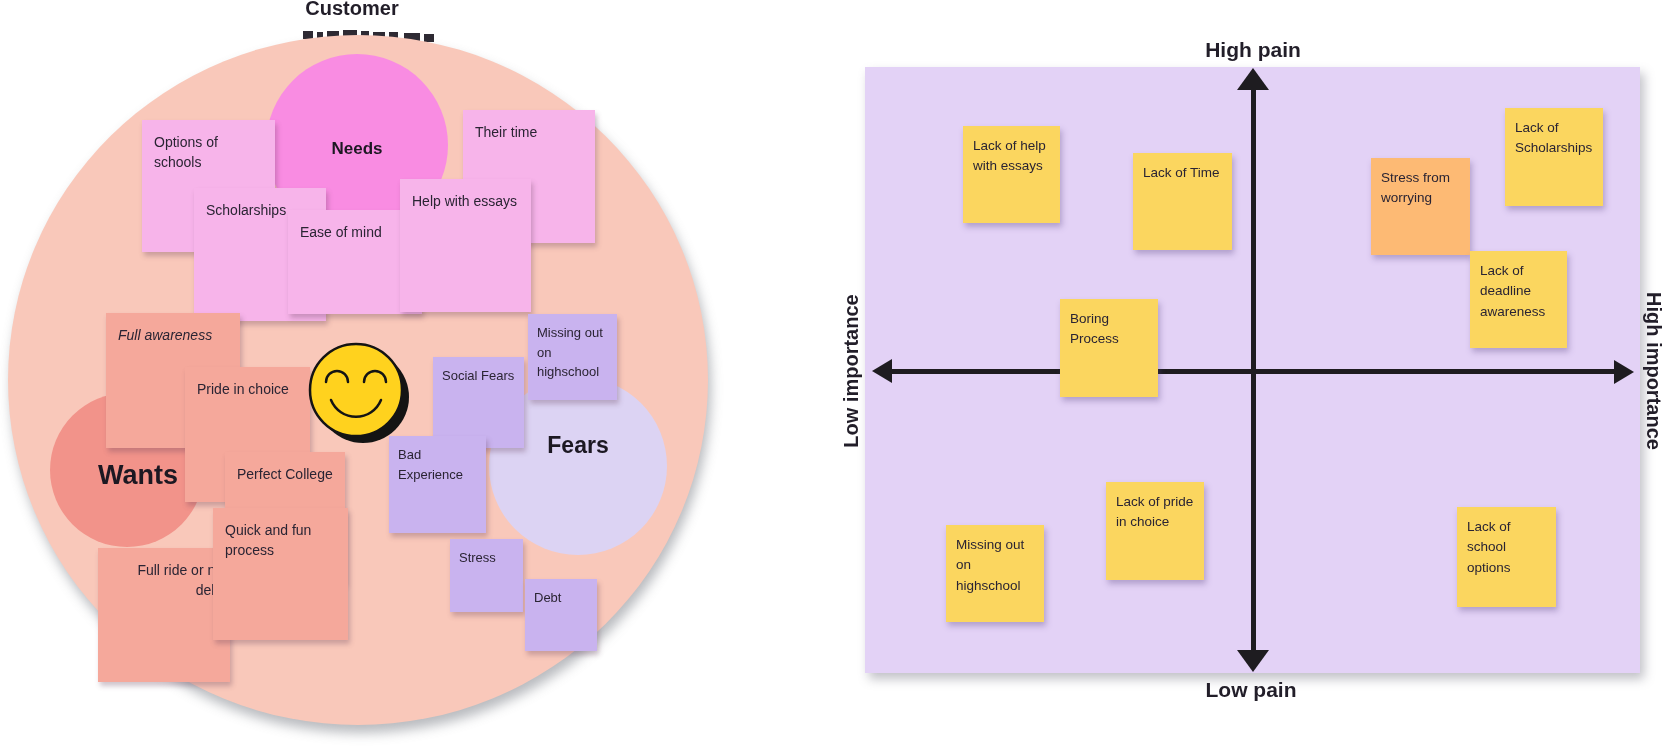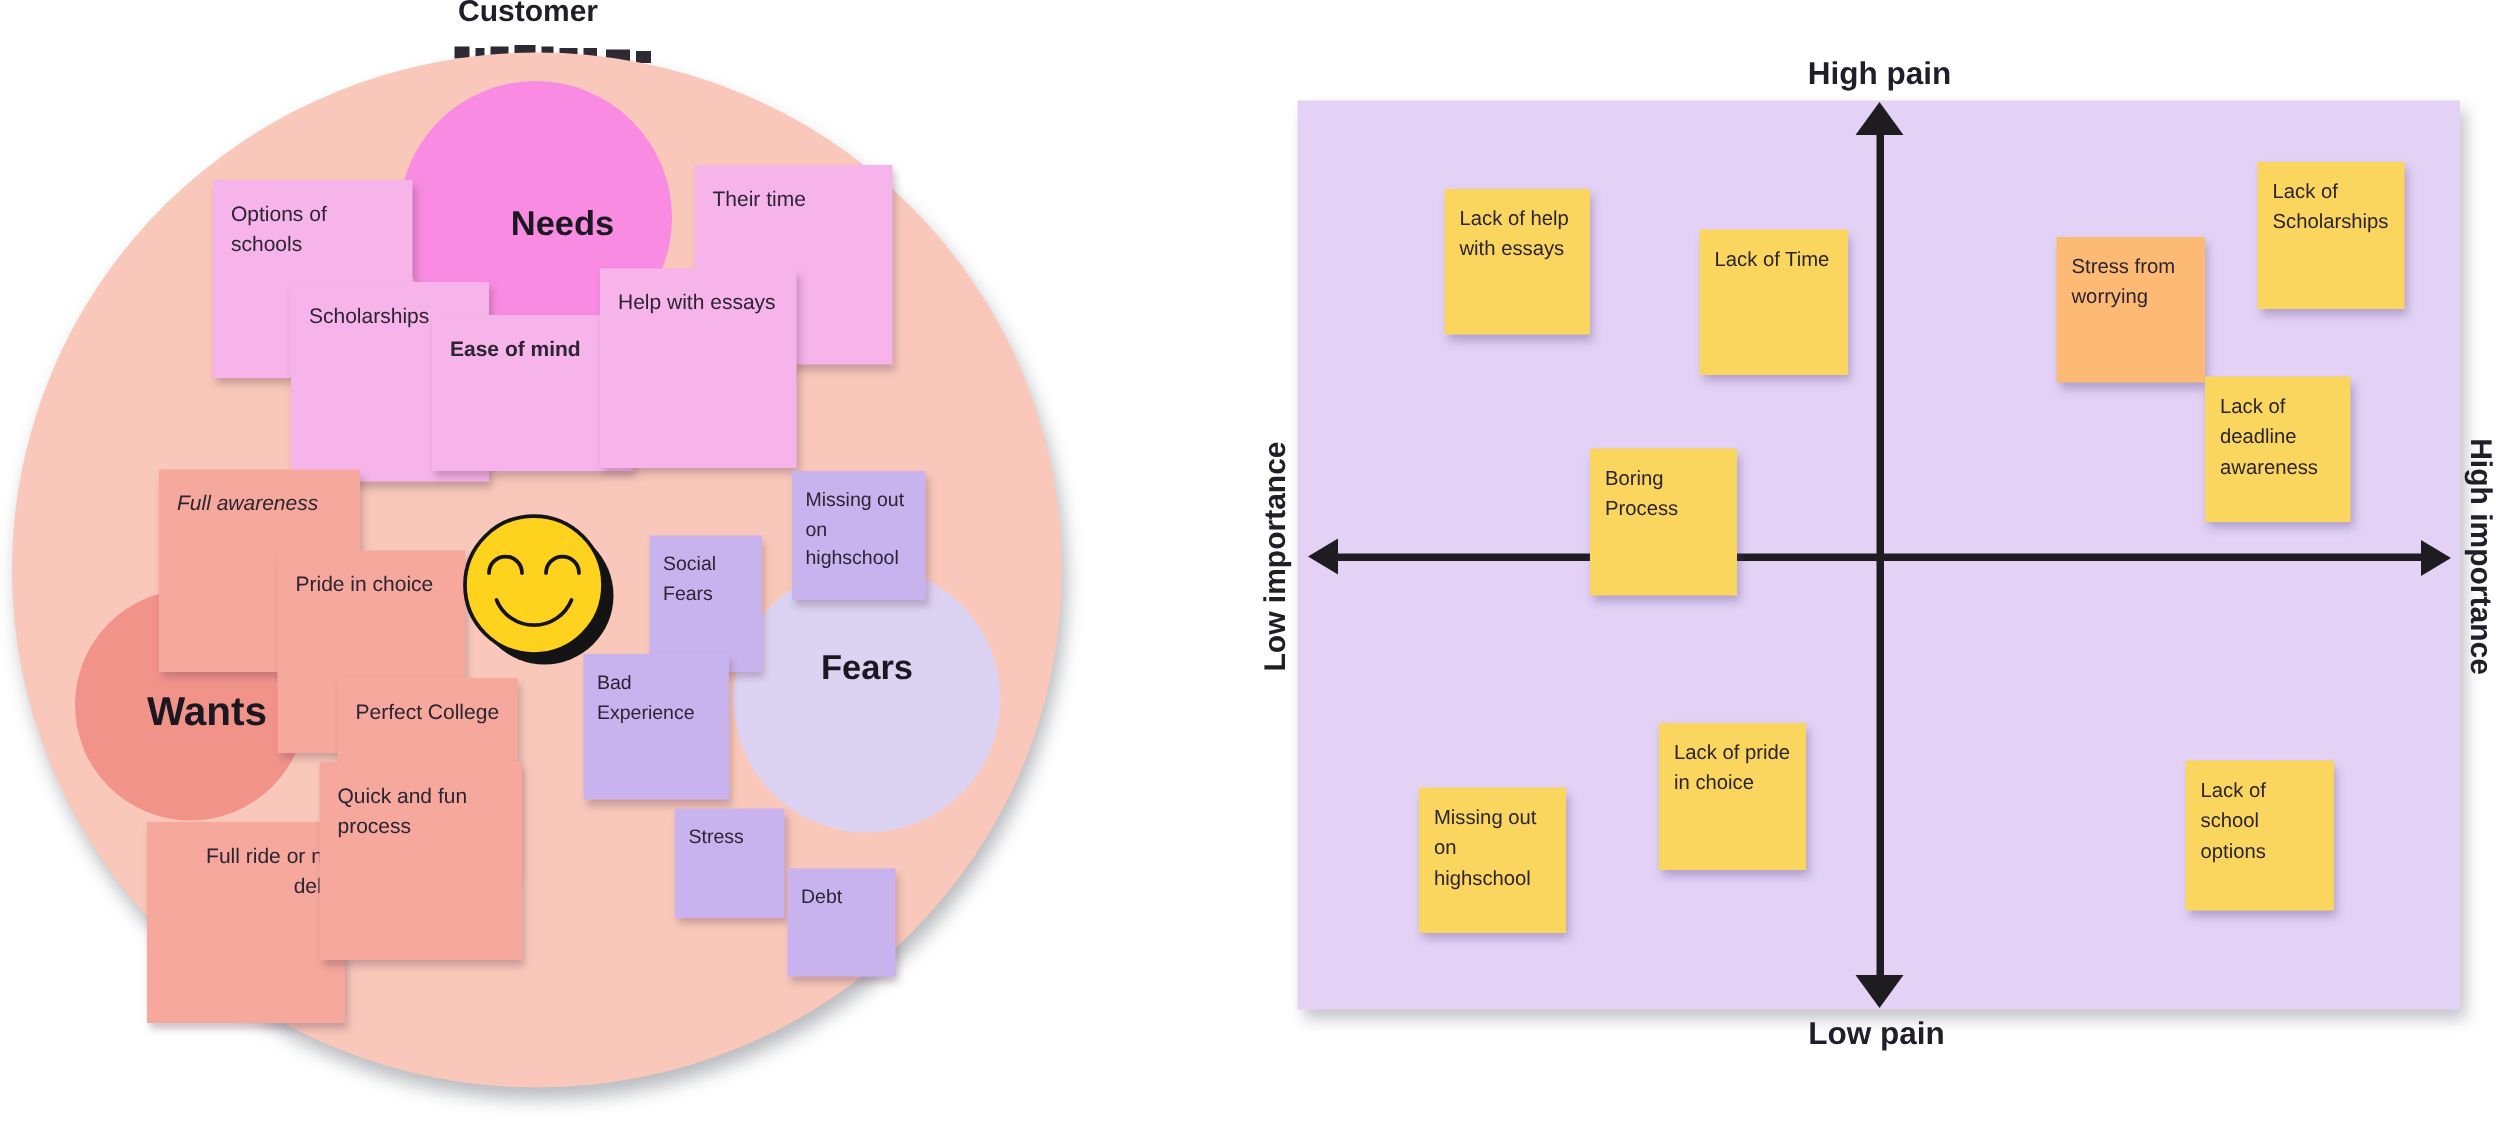--- a/index.html
+++ b/index.html
@@ -16,21 +16,21 @@
   .occluded-marks span { position:absolute; background:#2e2a33; display:block; }
   .big-circle {
     position:absolute; left:8px; top:35px; width:700px; height:690px;
     border-radius:50%; box-shadow:3px 8px 12px rgba(100,104,114,0.45);
   }
   .group-circle { position:absolute; border-radius:50%; }
   .group-label {
     position:absolute; transform:translate(-50%,-50%); font-weight:700;
     color:#1c1822; white-space:nowrap;
   }
-  #needs-label { left:375px; top:149px; font-size:23px; }
+  #needs-label { left:357px; top:149px; font-size:17px; }
   #wants-label { left:138px; top:475px; font-size:27px; }
   #fears-label { left:578px; top:445px; font-size:23px; }
   .note {
     position:absolute; box-sizing:border-box; white-space:pre-line;
     color:#2a2433; overflow:hidden;
   }
   .note-left  { font-size:14px; line-height:1.45; padding:12px 7px 10px 12px;
                 box-shadow:2px 4px 5px rgba(95,60,85,0.30); }
   .note-fears { font-size:13px; line-height:1.5; padding:9px 6px 8px 9px; }
   .note-chart { font-size:13.5px; line-height:1.5; padding:10px 6px 9px 10px;
@@ -90,31 +90,31 @@
     <div class="group-circle" style="left: 489px; top: 377px; height: 178px; width: 178px; background: rgb(220, 211, 243);"></div>
 
     <div class="group-label" id="needs-label">Needs</div>
     <div class="group-label" id="wants-label">Wants</div>
     <div class="group-label" id="fears-label">Fears</div>
 
     <div id="left-notes">
         <div class="note note-left" style="left: 142px; top: 120px; width: 133px; height: 132px; background: rgb(247, 180, 234);">Options of
 schools</div>
         <div class="note note-left" style="left: 194px; top: 188px; width: 132px; height: 133px; background: rgb(247, 180, 234);">Scholarships</div>
-        <div class="note note-left" style="left: 288px; top: 210px; width: 134px; height: 104px; background: rgb(247, 180, 234); font-weight: bold;">Ease of mind</div>
+        <div class="note note-left" style="left: 288px; top: 210px; width: 134px; height: 104px; background: rgb(247, 180, 234);">Ease of mind</div>
         <div class="note note-left" style="left: 463px; top: 110px; width: 132px; height: 133px; background: rgb(247, 180, 234);">Their time</div>
         <div class="note note-left" style="left: 400px; top: 179px; width: 131px; height: 133px; background: rgb(247, 180, 234);">Help with essays</div>
         <div class="note note-left" style="left: 106px; top: 313px; width: 134px; height: 135px; background: rgb(245, 168, 155); font-style: italic;">Full awareness</div>
         <div class="note note-left" style="left: 185px; top: 367px; width: 125px; height: 135px; background: rgb(245, 168, 155);">Pride in choice</div>
         <div class="note note-left" style="left: 225px; top: 452px; width: 120px; height: 131px; background: rgb(245, 168, 155);">Perfect College</div>
         <div class="note note-left" style="left: 98px; top: 548px; width: 132px; height: 134px; background: rgb(245, 168, 155); text-align: right;">Full ride or no
 debt</div>
         <div class="note note-left" style="left: 213px; top: 508px; width: 135px; height: 132px; background: rgb(245, 168, 155);">Quick and fun
 process</div>
-        <div class="note note-left note-fears" style="left: 433px; top: 357px; width: 75px; height: 91px; background: rgb(201, 179, 239);">Social Fears</div>
+        <div class="note note-left note-fears" style="left: 433px; top: 357px; width: 91px; height: 91px; background: rgb(201, 179, 239);">Social Fears</div>
         <div class="note note-left note-fears" style="left: 528px; top: 314px; width: 89px; height: 86px; background: rgb(201, 179, 239);">Missing out
 on
 highschool</div>
         <div class="note note-left note-fears" style="left: 389px; top: 436px; width: 97px; height: 97px; background: rgb(201, 179, 239);">Bad
 Experience</div>
         <div class="note note-left note-fears" style="left: 450px; top: 539px; width: 73px; height: 73px; background: rgb(201, 179, 239);">Stress</div>
         <div class="note note-left note-fears" style="left: 525px; top: 579px; width: 72px; height: 72px; background: rgb(201, 179, 239);">Debt</div>
       </div>
 
     <svg class="smiley" width="112" height="112" viewBox="0 0 112 112">

